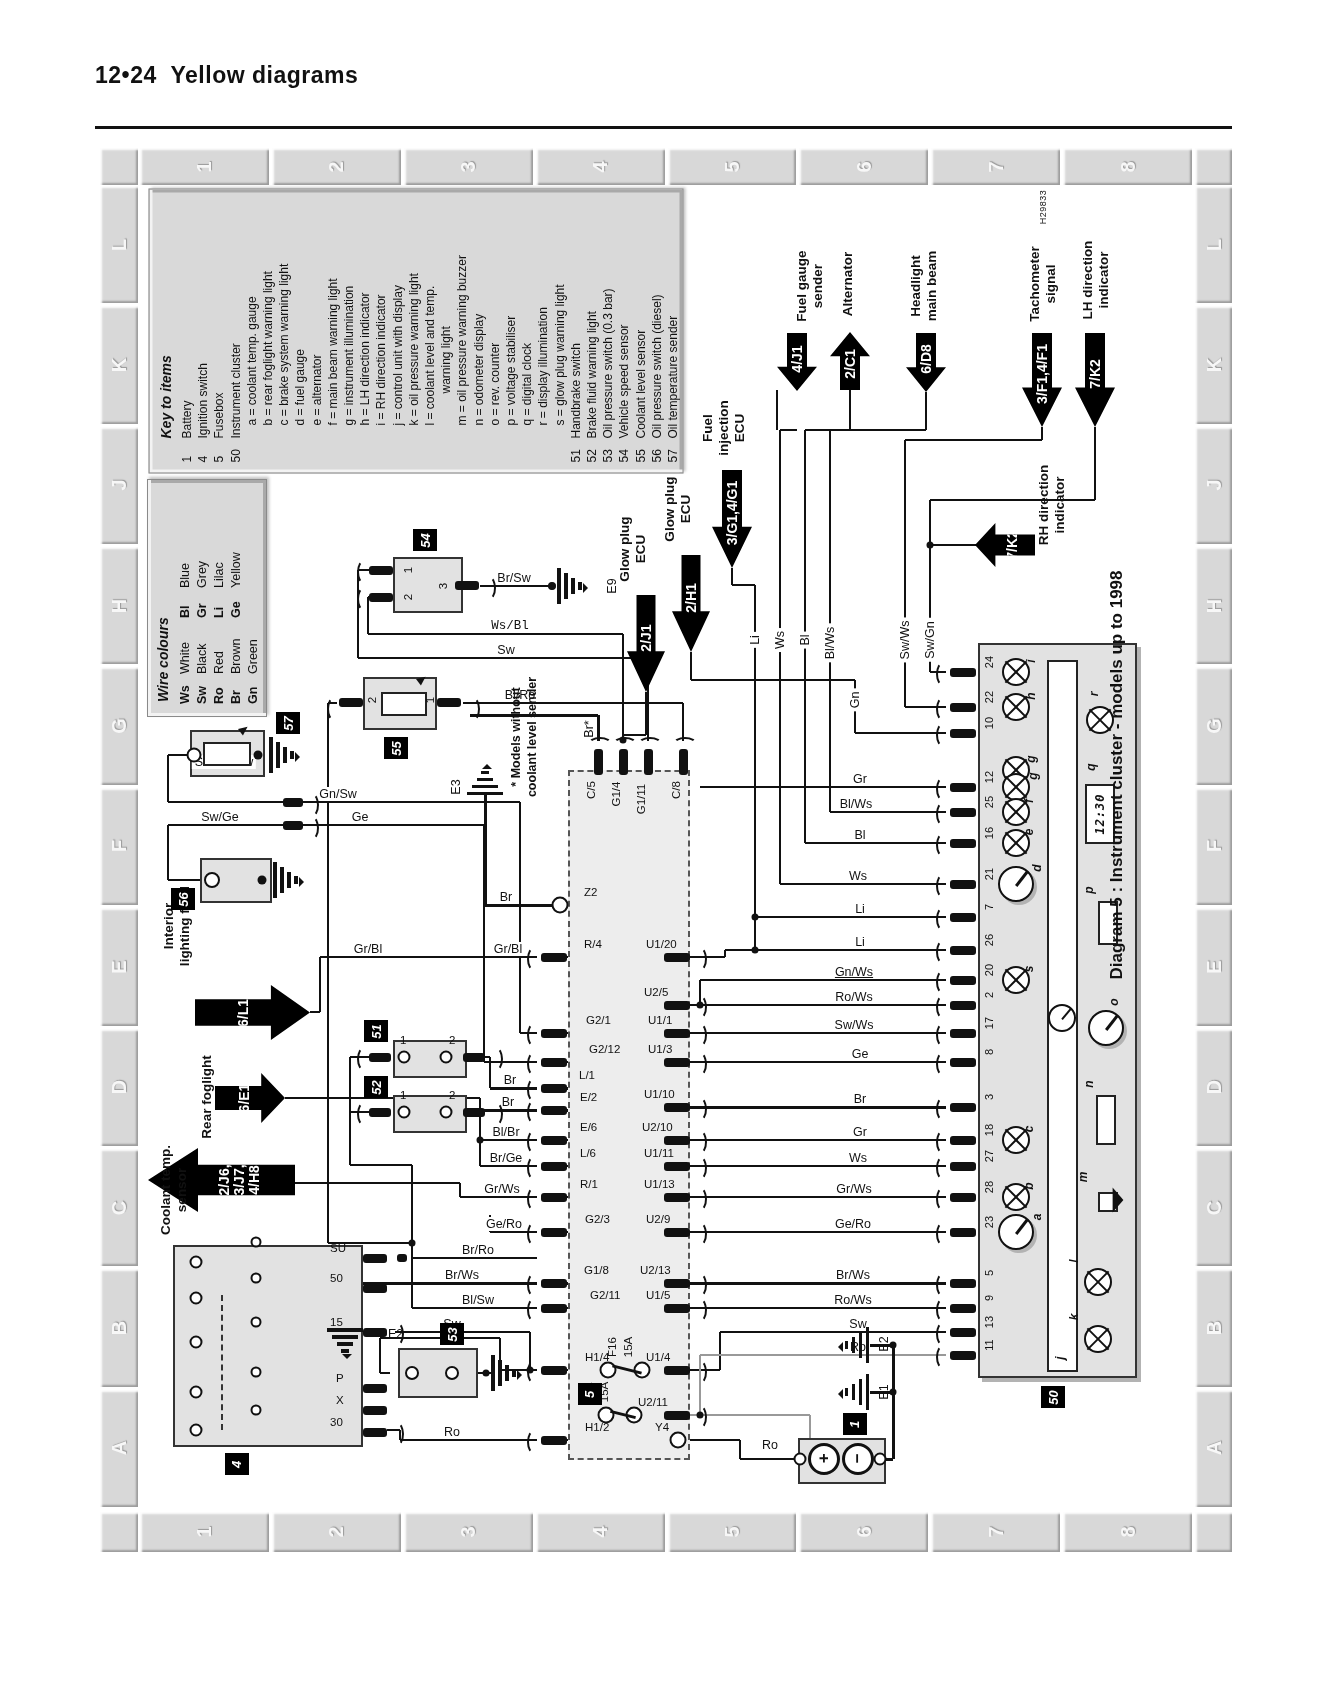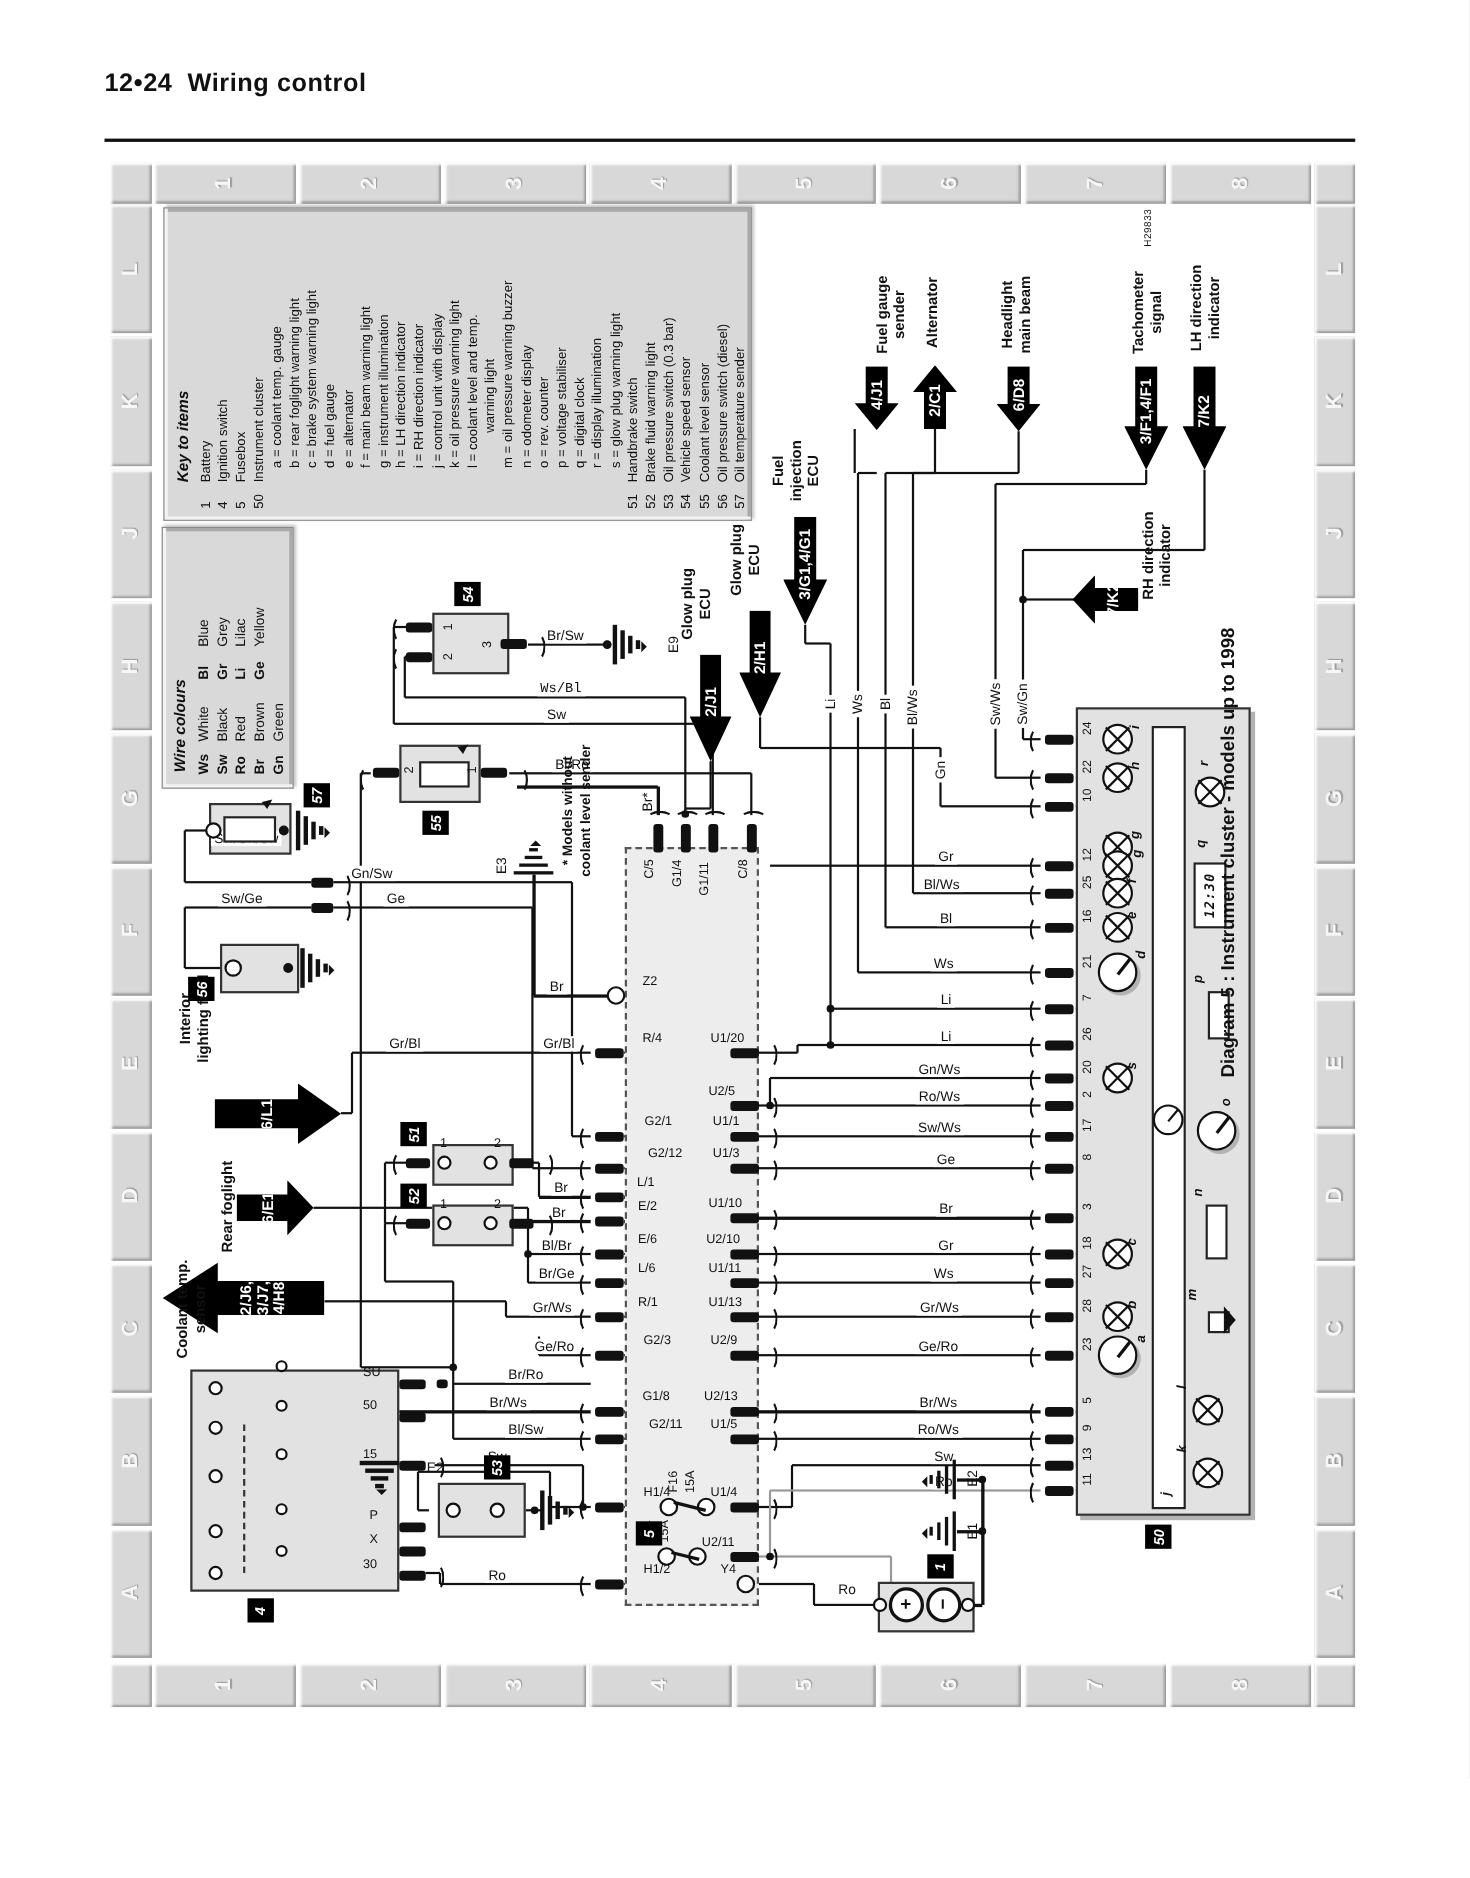--- a/index.html
+++ b/index.html
@@ -75,21 +75,21 @@
   .clock{position:absolute;background:#fff;border:2px solid #222;display:flex;align-items:center;justify-content:center;}
   .clock span{transform:rotate(-90deg);font-family:"DejaVu Sans Mono",monospace;font-weight:bold;font-style:italic;font-size:12px;letter-spacing:1px;}
   .title-r{position:absolute;transform:translate(-50%,-50%) rotate(-90deg);font-size:17px;font-weight:bold;white-space:nowrap;}
   .h29{position:absolute;transform:translate(-50%,-50%) rotate(-90deg);font-size:9px;letter-spacing:.5px;}
 </style>
 </head>
 <body>
 
 <div class="page">
   <div class="hdr">
-    <span>12•24</span>&nbsp;&nbsp;<span>Wiring control</span>
+    <span>12•24</span>&nbsp;&nbsp;<span>Yellow diagrams</span>
   </div>
   <div class="rule"></div>
 
   <div id="frame">
       <div class="cell" style="left: 100px; top: 148px; width: 38px; height: 37px; position: absolute;"></div>
       <div class="cell" style="left: 1195px; top: 148px; width: 37px; height: 37px; position: absolute;"></div>
       <div class="cell" style="left: 100px; top: 1512px; width: 38px; height: 40px; position: absolute;"></div>
       <div class="cell" style="left: 1195px; top: 1512px; width: 37px; height: 40px; position: absolute;"></div>
       <div class="cell" style="left: 140px; top: 148px; width: 128.875px; height: 37px; position: absolute;">
         <span>1</span>
@@ -459,21 +459,21 @@
       <div class="lbl" style="left: 338px; top: 794px;">Gn/Sw</div>
       <div class="lbl" style="left: 220px; top: 817px;">Sw/Ge</div>
       <div class="lbl" style="left: 360px; top: 817px;">Ge</div>
       <div class="lbl" style="left: 770px; top: 1445px;">Ro</div>
       <div class="lbl" style="left: 860px; top: 779px;">Gr</div>
       <div class="lbl" style="left: 856px; top: 804px;">Bl/Ws</div>
       <div class="lbl" style="left: 860px; top: 835px;">Bl</div>
       <div class="lbl" style="left: 858px; top: 876px;">Ws</div>
       <div class="lbl" style="left: 860px; top: 909px;">Li</div>
       <div class="lbl" style="left: 860px; top: 942px;">Li</div>
-      <div class="lbl" style="left: 854px; top: 972px;">Gn/Ws</div>
+      <div class="lbl" style="left: 854px; top: 972px; text-decoration: underline;">Gn/Ws</div>
       <div class="lbl" style="left: 854px; top: 997px;">Ro/Ws</div>
       <div class="lbl" style="left: 854px; top: 1025px;">Sw/Ws</div>
       <div class="lbl" style="left: 860px; top: 1054px;">Ge</div>
       <div class="lbl" style="left: 860px; top: 1099px;">Br</div>
       <div class="lbl" style="left: 860px; top: 1132px;">Gr</div>
       <div class="lbl" style="left: 858px; top: 1158px;">Ws</div>
       <div class="lbl" style="left: 854px; top: 1189px;">Gr/Ws</div>
       <div class="lbl" style="left: 853px; top: 1224px;">Ge/Ro</div>
       <div class="lbl" style="left: 853px; top: 1275px;">Br/Ws</div>
       <div class="lbl" style="left: 853px; top: 1300px;">Ro/Ws</div>

